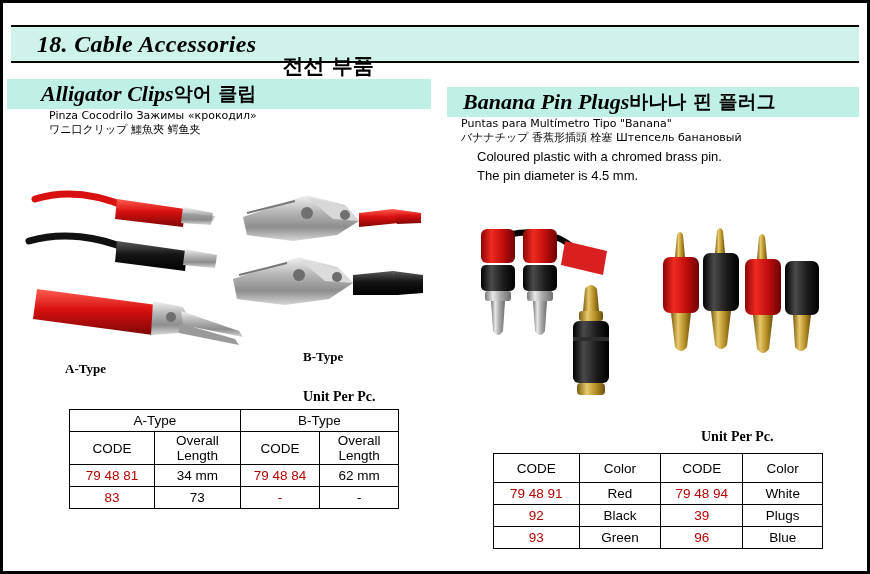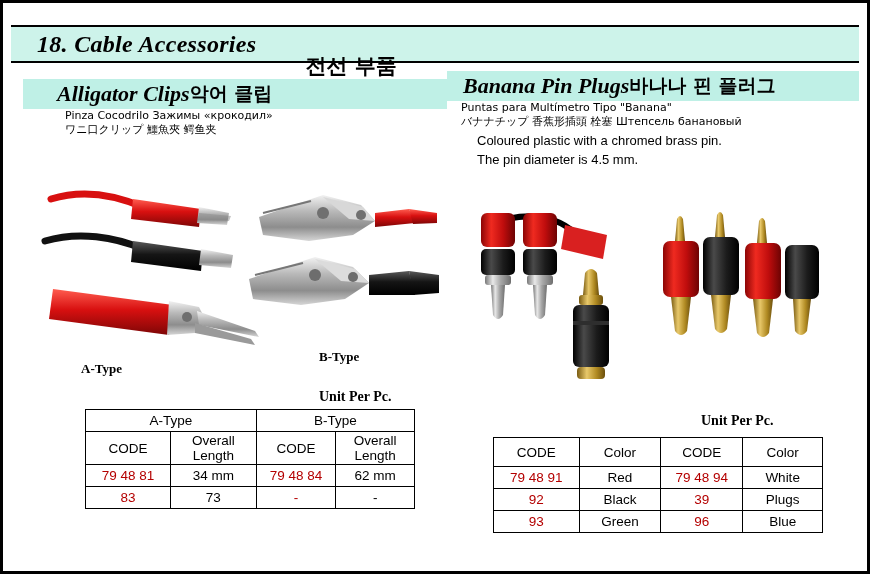--- a/index.html
+++ b/index.html
@@ -30,49 +30,48 @@
     top: 22px;
     width: 848px;
     height: 38px;
     background: #cdf3ea;
     border-top: 2px solid #000;
     border-bottom: 2px solid #000;
     display: flex;
     align-items: center;
     padding-left: 26px;
     box-sizing: border-box;
-    gap: 23px;
   }
   .banner-title {
     font-family: "Liberation Serif", serif;
     font-style: italic;
     font-weight: bold;
     font-size: 24px;
     letter-spacing: 0.3px;
   }
   .banner-kr {
     font-family: "DejaVu Sans", sans-serif;
     font-weight: bold;
     font-size: 21px;
     margin-left: 26px;
     margin-top: 44px;
   }
 
   
   .col-left {
     position: absolute;
-    left: 20px;
+    left: 4px;
     top: 76px;
     width: 424px;
     height: 480px;
   }
   .col-right {
     position: absolute;
     left: 444px;
-    top: 68px;
+    top: 84px;
     width: 412px;
     height: 480px;
   }
 
   .section-head {
     background: #bff0e6;
     height: 30px;
     display: flex;
     align-items: center;
     padding: 0 8px 0 34px;

